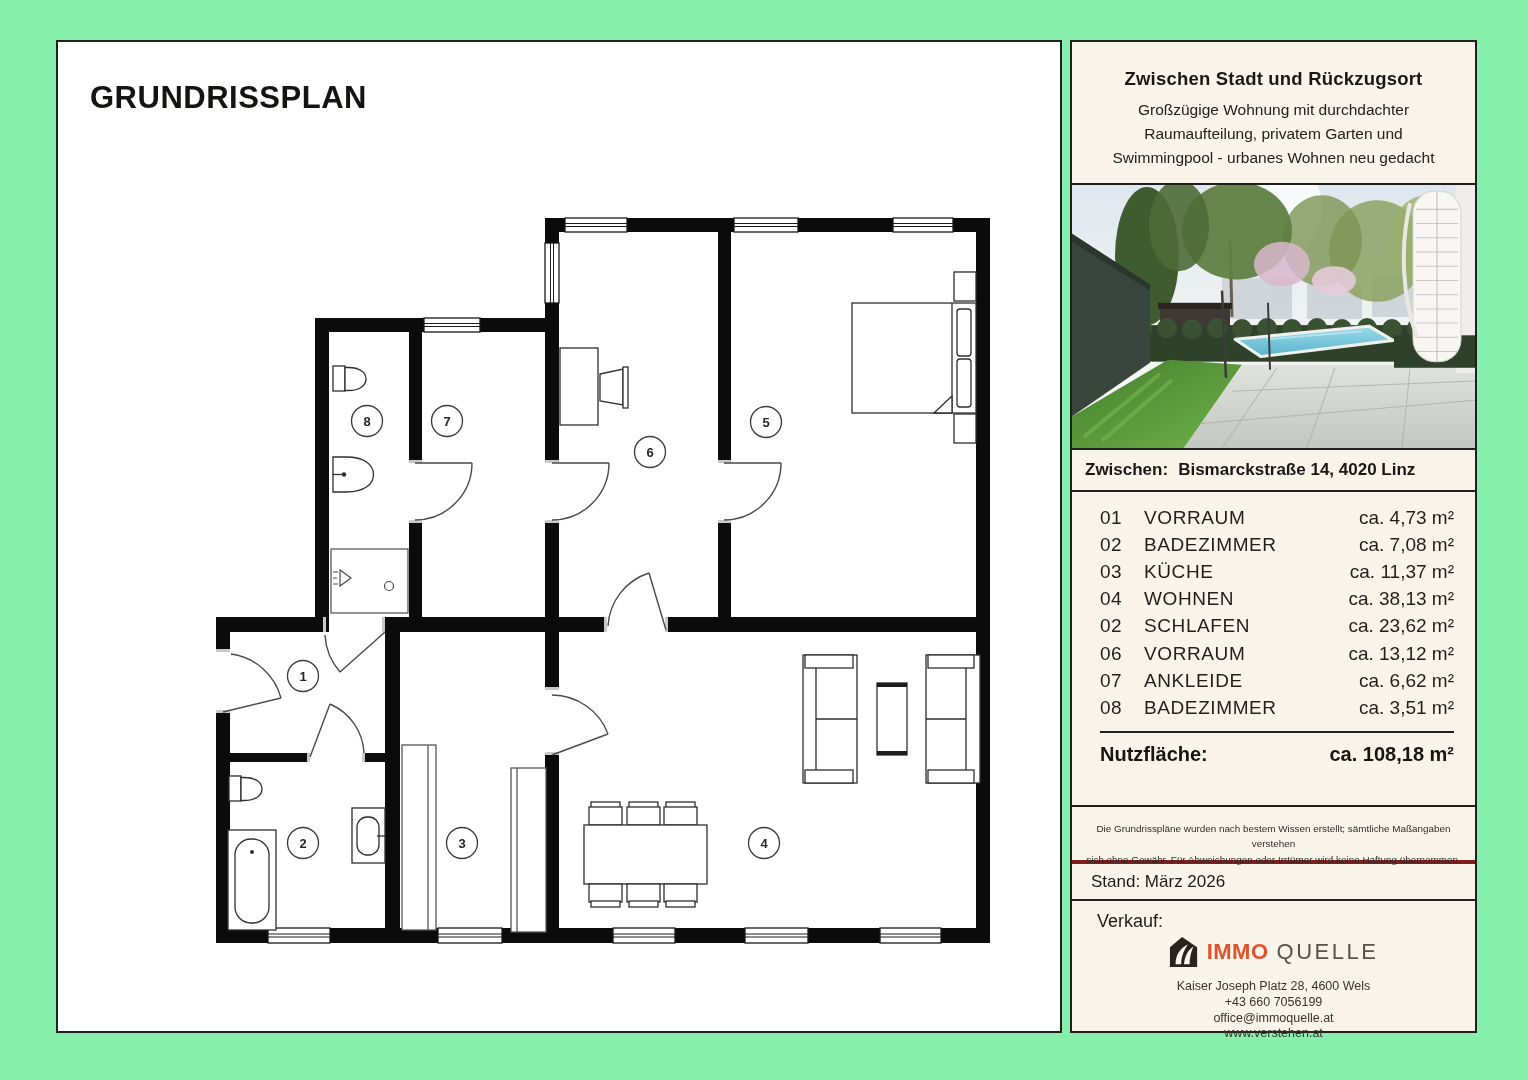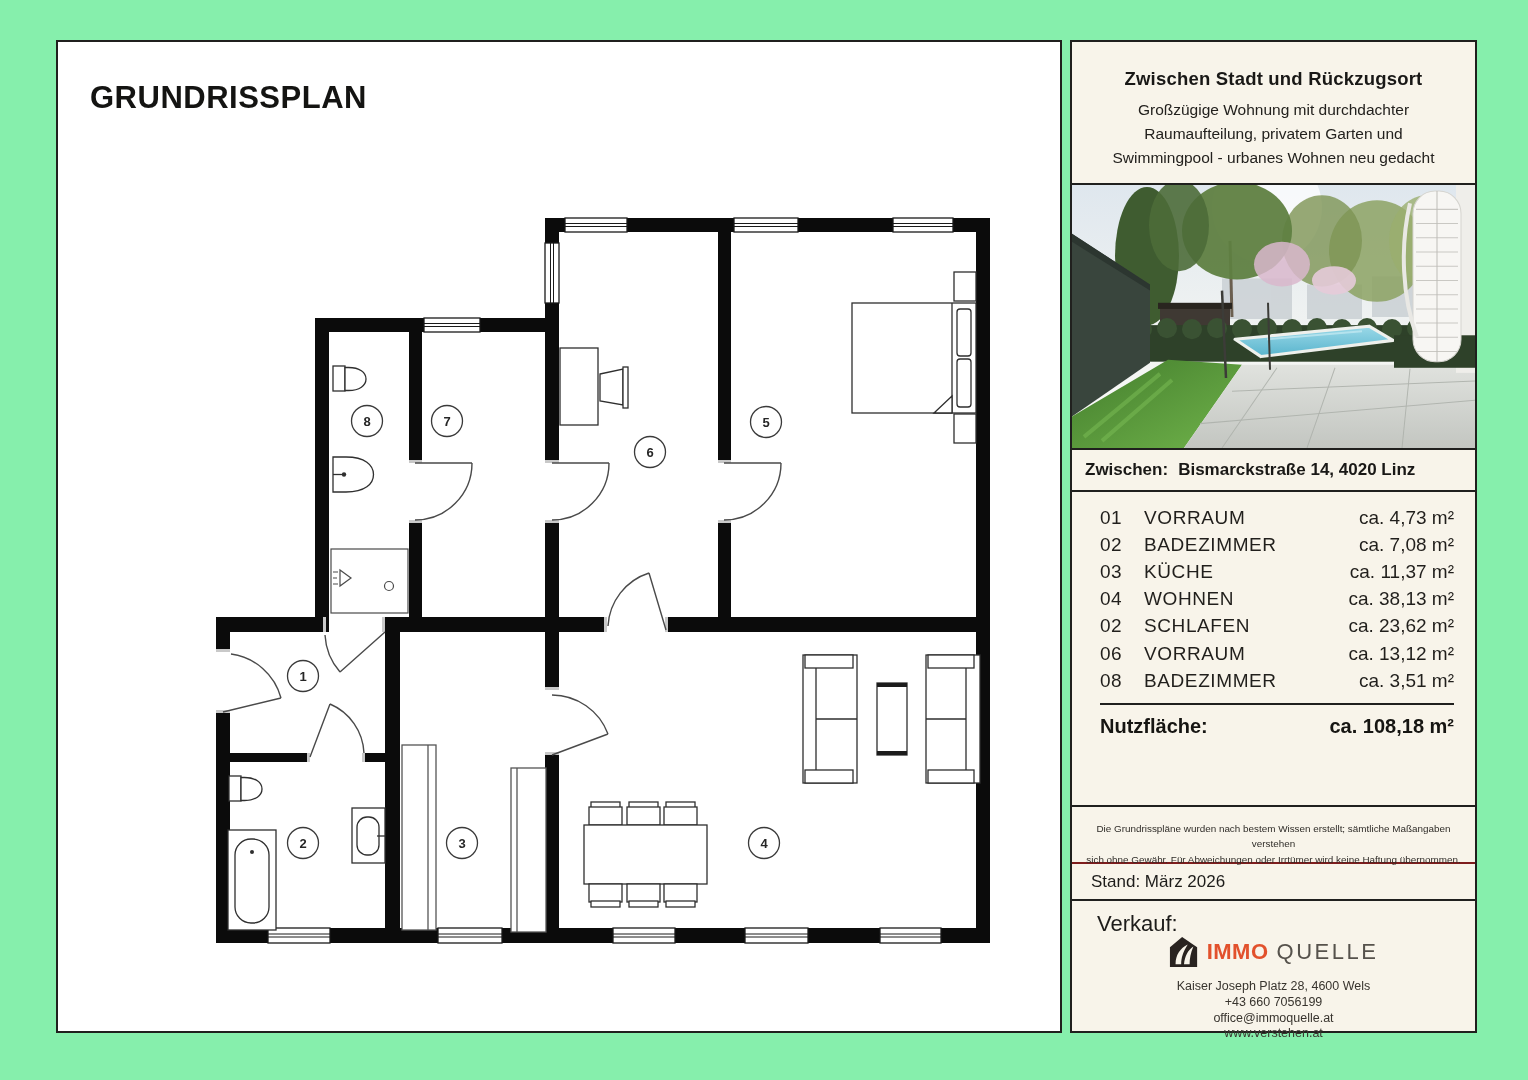--- a/index.html
+++ b/index.html
@@ -23,26 +23,26 @@
              padding-left:13px;font-size:17px;font-weight:800;gap:10px;color:#191816;}
   .p-table{height:315px;border-bottom:2px solid #20201e;flex:none;box-sizing:border-box;
            padding:12px 21px 0 28px;}
   .room-row{display:flex;align-items:center;height:27.2px;font-size:19px;color:#211f1c;}
   .r-no{width:44px;letter-spacing:.5px;}
   .r-name{flex:1;letter-spacing:.6px;}
   .r-area{text-align:right;}
   .total-row{display:flex;margin-top:9px;border-top:2px solid #20201e;padding-top:10px;
              font-size:20px;font-weight:800;color:#161512;}
   .t-label{flex:1;}
-  .p-disclaimer{height:57px;border-bottom:2px solid #7f1d1d;flex:none;box-sizing:border-box;
+  .p-disclaimer{height:57px;border-bottom:4px solid #7f1d1d;flex:none;box-sizing:border-box;
                 padding:14px 8px 0 8px;font-size:9.9px;line-height:1.55;text-align:center;color:#2f2c28;}
   .p-stand{height:35px;border-bottom:2px solid #20201e;flex:none;display:flex;align-items:center;
            padding-left:19px;font-size:17px;}
   .p-sale{flex:1;position:relative;padding-top:10px;}
-  .sale-label{position:absolute;left:25px;top:10px;font-size:22px;}
+  .sale-label{position:absolute;left:25px;top:10px;font-size:18px;}
   .brand{display:flex;justify-content:center;align-items:center;gap:8px;margin-top:24px;height:34px;}
   .brand-icon{width:30px;height:32px;}
   .brand-immo{color:#e2512c;font-weight:800;font-size:22px;letter-spacing:.5px;}
   .brand-quelle{color:#56524c;font-weight:400;font-size:22px;letter-spacing:2.5px;}
   .contact{margin-top:10px;text-align:center;font-size:12.5px;line-height:15.8px;color:#38342e;}
 </style>
 </head>
 <body>
 
 <div class="page">
@@ -403,20 +403,25 @@
             <span class="r-no">02</span>
             <span class="r-name">SCHLAFEN</span>
             <span class="r-area">ca. 23,62 m²</span>
           </div>
           <div class="room-row">
             <span class="r-no">06</span>
             <span class="r-name">VORRAUM</span>
             <span class="r-area">ca. 13,12 m²</span>
           </div>
           <div class="room-row">
+            <span class="r-no">07</span>
+            <span class="r-name">ANKLEIDE</span>
+            <span class="r-area">ca. 6,62 m²</span>
+          </div>
+          <div class="room-row">
             <span class="r-no">08</span>
             <span class="r-name">BADEZIMMER</span>
             <span class="r-area">ca. 3,51 m²</span>
           </div>
         </div>
       <div class="total-row">
         <span class="t-label">Nutzfläche:</span>
         <span class="t-value">ca. 108,18 m²</span>
       </div>
     </div>

